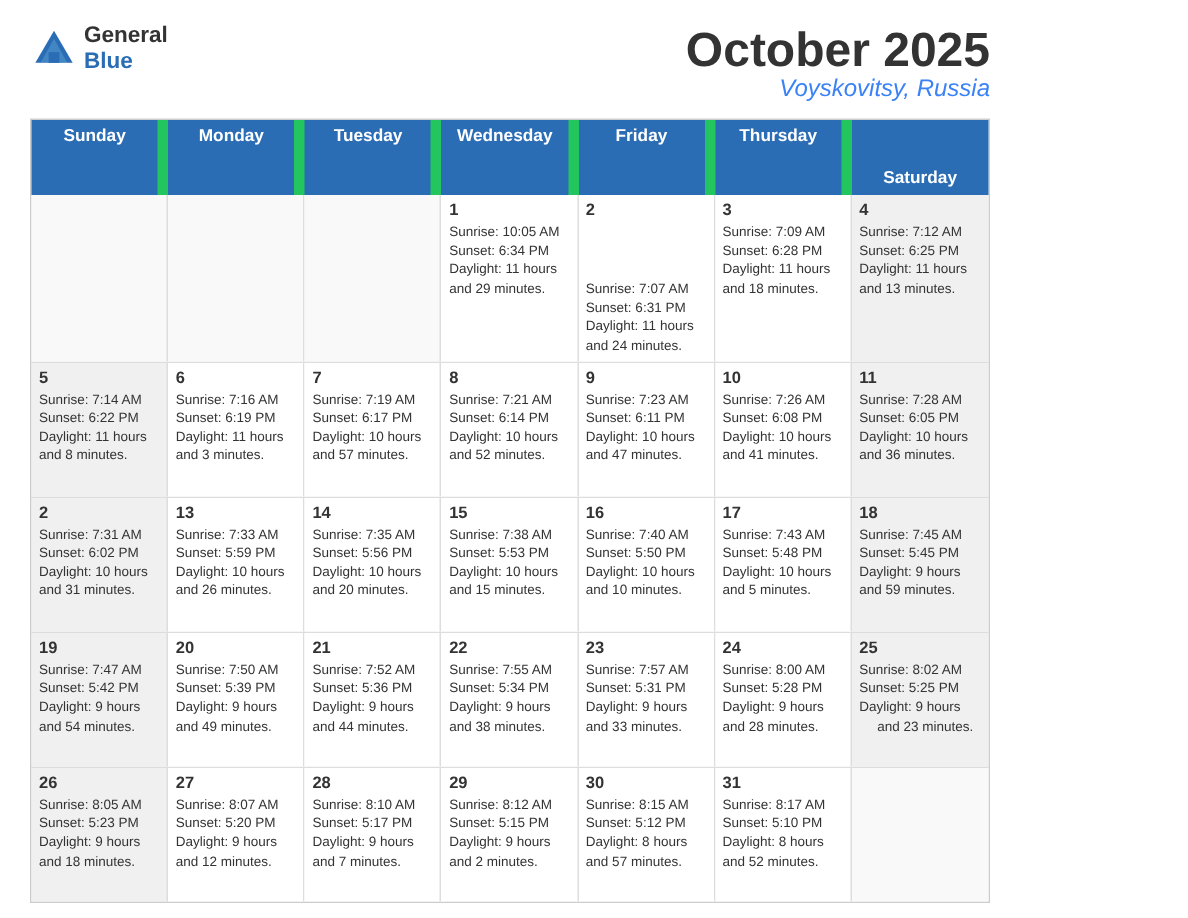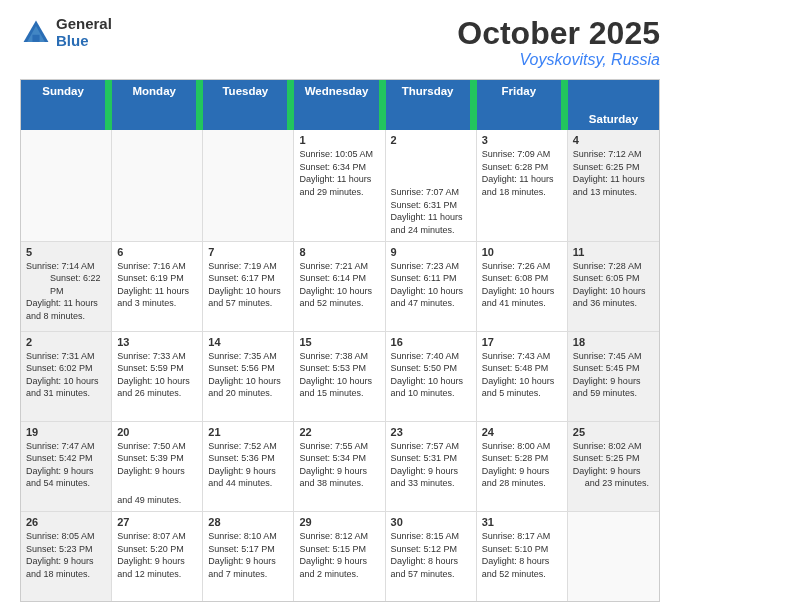--- a/index.html
+++ b/index.html
@@ -138,22 +138,22 @@
       <div class="title-location">Voyskovitsy, Russia</div>
     </div>
   </div>
 
   <div class="calendar">
     <div class="cal-header">
       <div class="cal-header-cell">Sunday</div>
       <div class="cal-header-cell">Monday</div>
       <div class="cal-header-cell">Tuesday</div>
       <div class="cal-header-cell">Wednesday</div>
+      <div class="cal-header-cell">Friday</div>
       <div class="cal-header-cell">Thursday</div>
-      <div class="cal-header-cell">Friday</div>
       <div class="cal-header-cell">Saturday</div>
     </div>
     <div class="cal-body" id="cal-body">
     <div class="cal-row">
           <div class="cal-cell empty"></div>
           <div class="cal-cell empty"></div>
           <div class="cal-cell empty"></div>
           <div class="cal-cell">
             <span class="day-num">1</span>
             <div class="cell-text">
@@ -189,21 +189,21 @@
               <span style="display: block;">Daylight: 11 hours</span>
               <span style="display: block;">and 13 minutes.</span>
             </div>
           </div>
         </div>
         <div class="cal-row">
           <div class="cal-cell shaded">
             <span class="day-num">5</span>
             <div class="cell-text">
               <span style="display: block;">Sunrise: 7:14 AM</span>
-              <span style="display: block; margin-left: 24px;">Sunset: 6:22 PM</span>
+              <span style="display: block;">Sunset: 6:22 PM</span>
               <span style="display: block;">Daylight: 11 hours</span>
               <span style="display: block;">and 8 minutes.</span>
             </div>
           </div>
           <div class="cal-cell">
             <span class="day-num">6</span>
             <div class="cell-text">
               <span style="display: block;">Sunrise: 7:16 AM</span>
               <span style="display: block;">Sunset: 6:19 PM</span>
               <span style="display: block;">Daylight: 11 hours</span>
@@ -330,21 +330,21 @@
               <span style="display: block;">Daylight: 9 hours</span>
               <span style="display: block;">and 54 minutes.</span>
             </div>
           </div>
           <div class="cal-cell">
             <span class="day-num">20</span>
             <div class="cell-text">
               <span style="display: block;">Sunrise: 7:50 AM</span>
               <span style="display: block;">Sunset: 5:39 PM</span>
               <span style="display: block;">Daylight: 9 hours</span>
-              <span style="display: block; margin-top: 17px;">and 49 minutes.</span>
+              <span style="display: block;">and 49 minutes.</span>
             </div>
           </div>
           <div class="cal-cell">
             <span class="day-num">21</span>
             <div class="cell-text">
               <span style="display: block;">Sunrise: 7:52 AM</span>
               <span style="display: block;">Sunset: 5:36 PM</span>
               <span style="display: block;">Daylight: 9 hours</span>
               <span style="display: block;">and 44 minutes.</span>
             </div>

